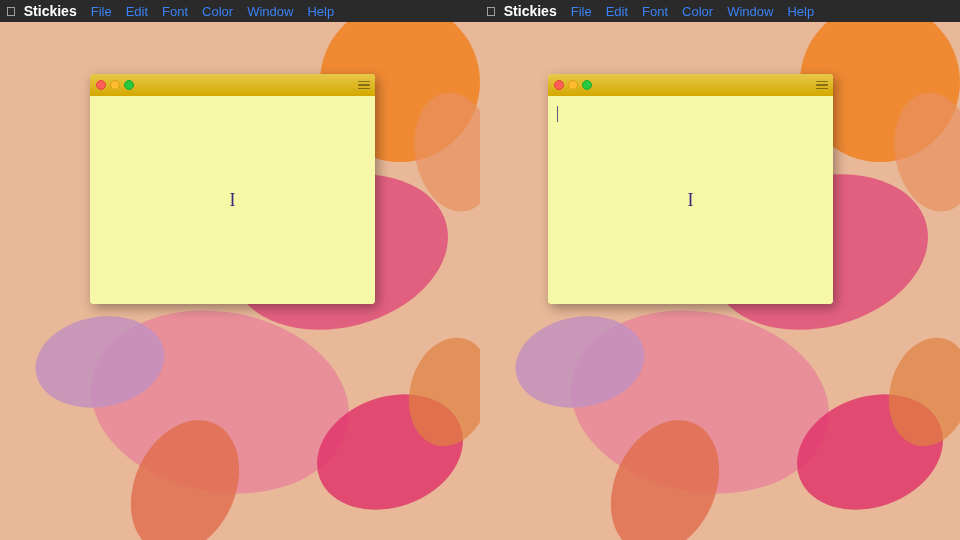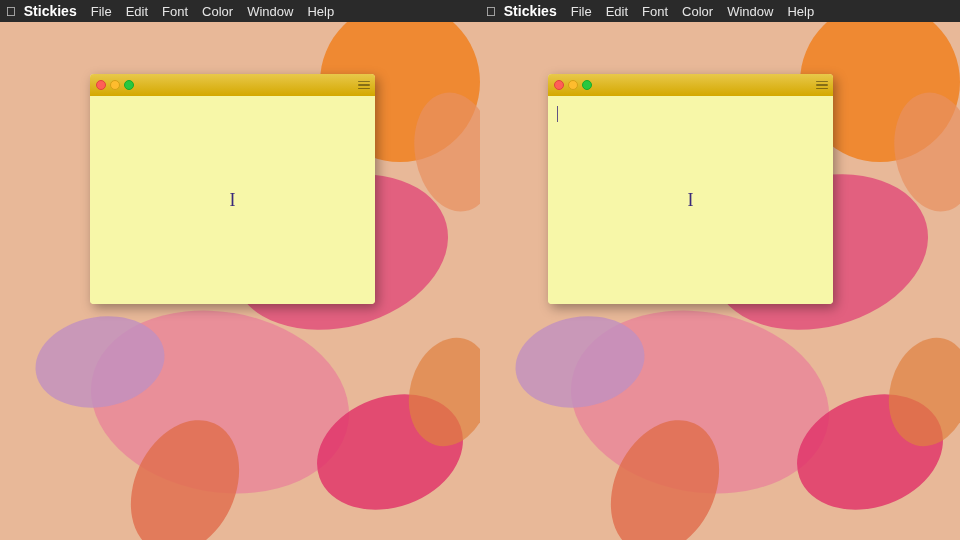--- a/index.html
+++ b/index.html
@@ -44,21 +44,21 @@
 
     .menubar-half .app-name {
       font-size: 14px;
       font-weight: 700;
       color: #ffffff;
       margin-right: 14px;
     }
 
     .menubar-half .menu-item {
       font-size: 13px;
-      color: #e5e5e5;
+      color: #3b82f6;
       margin-right: 14px;
       cursor: default;
       white-space: nowrap;
     }
 
     
     .desktop-area {
       display: flex;
       flex: 1;
       width: 100%;

